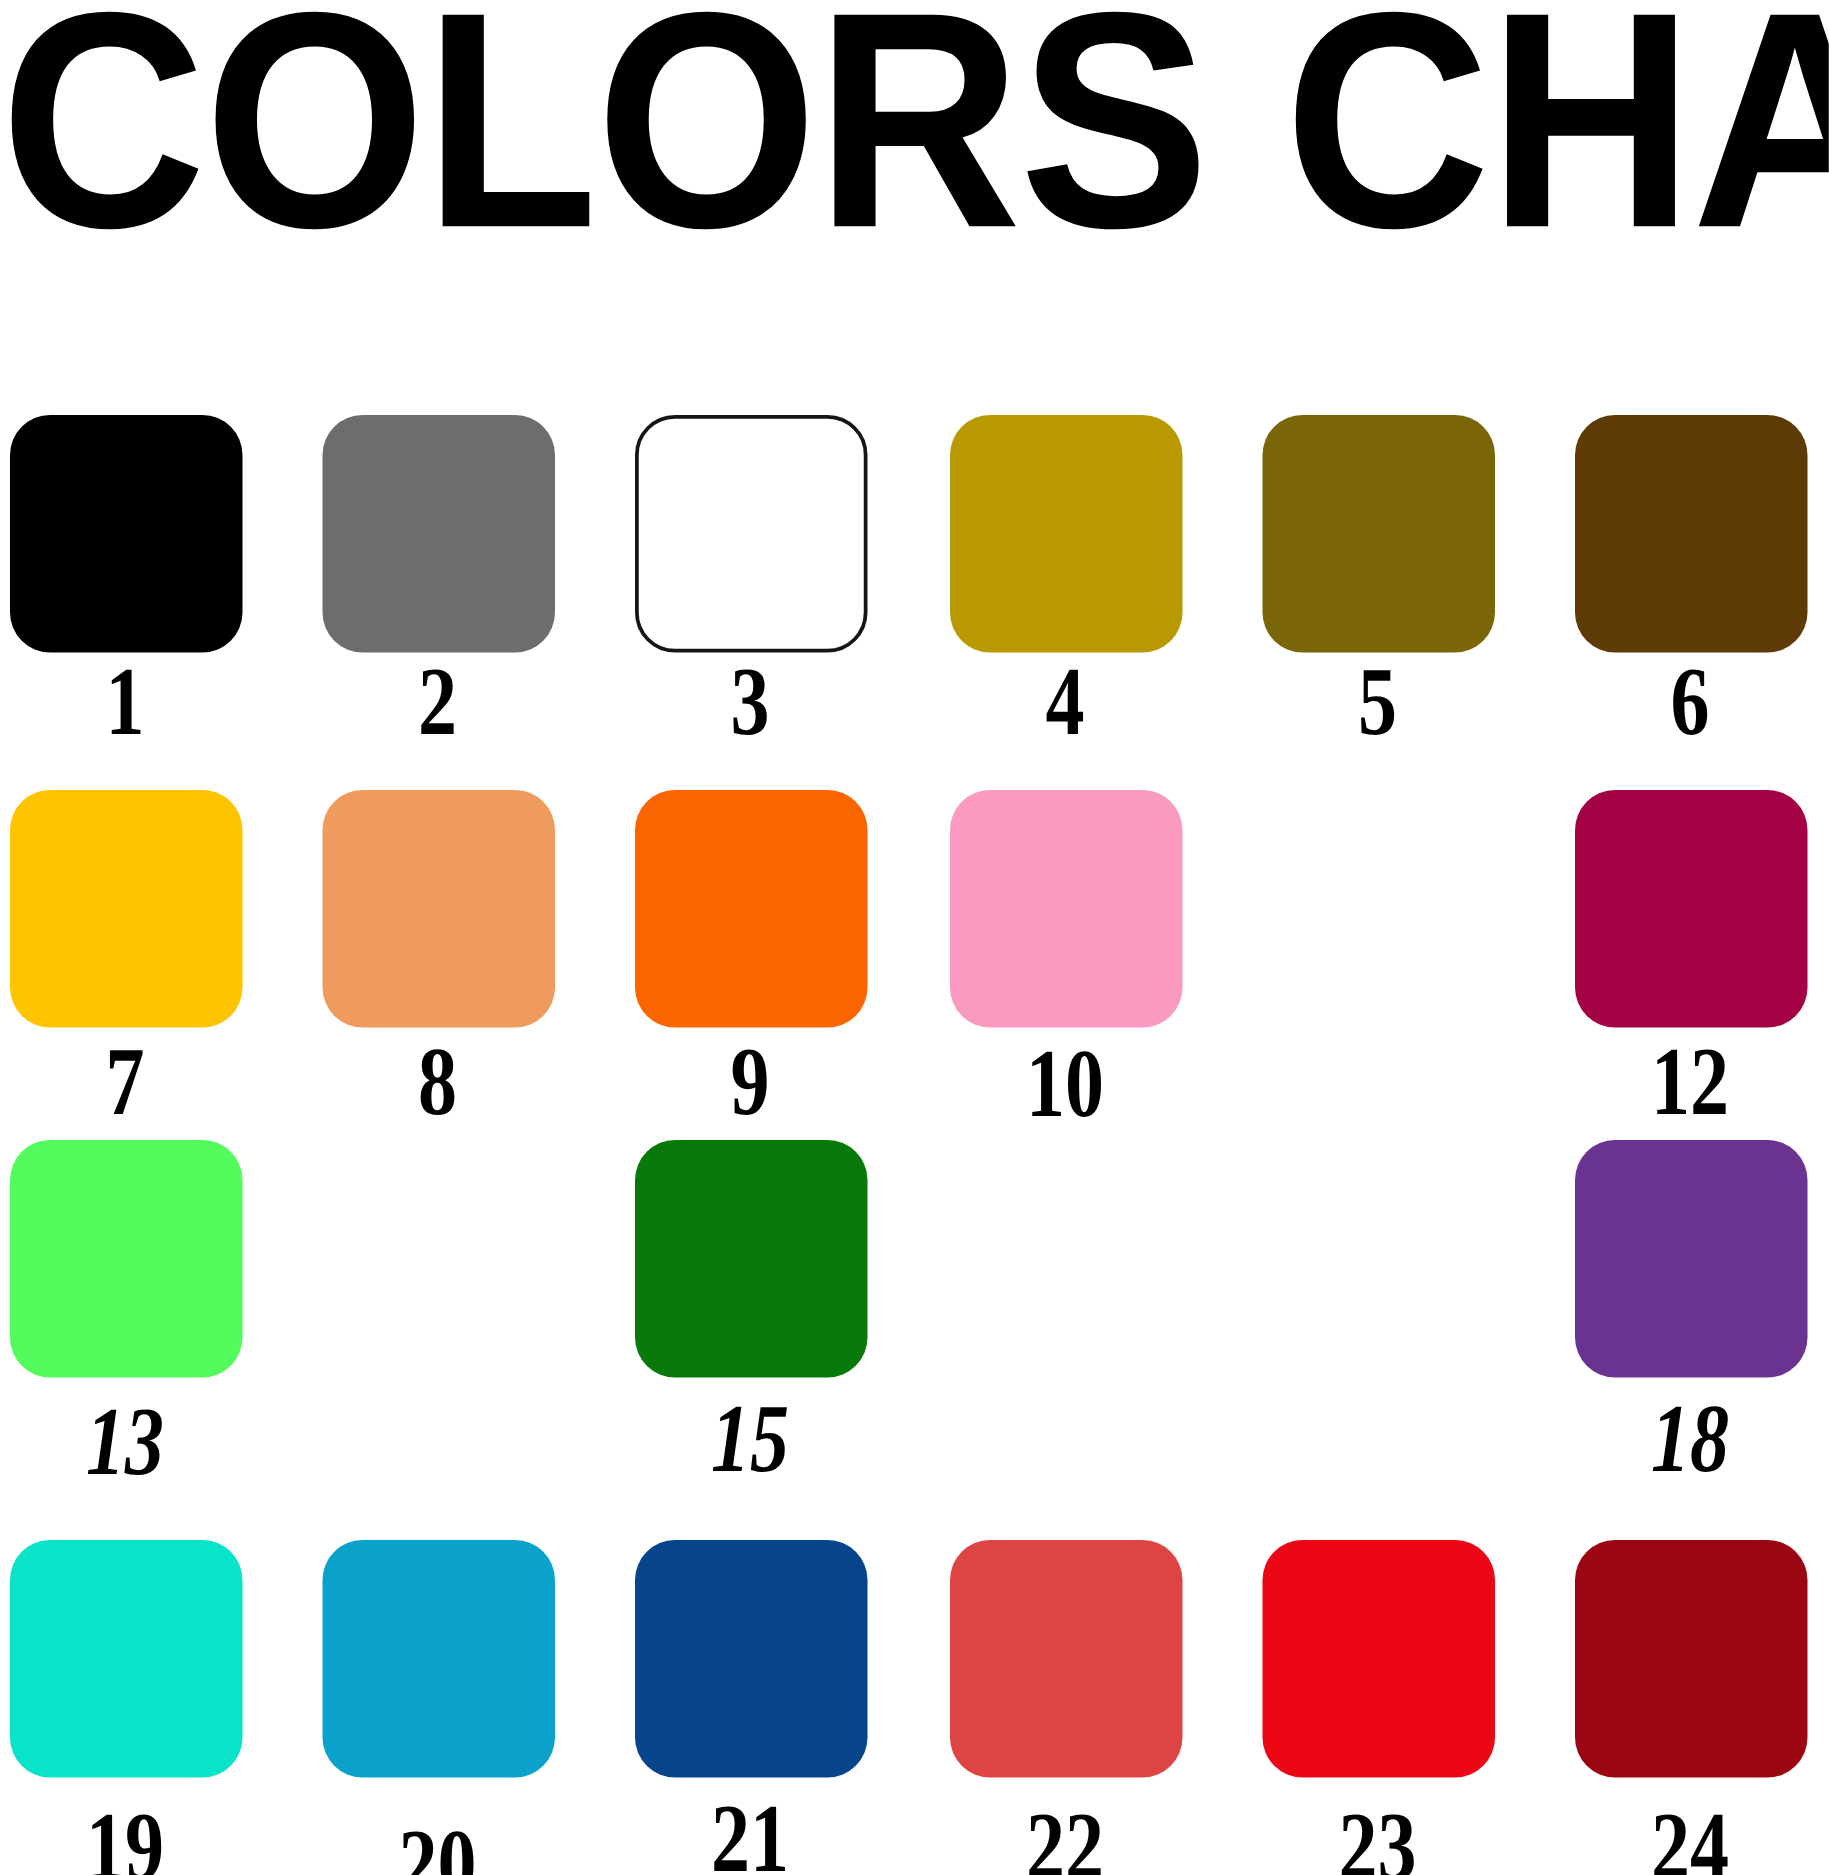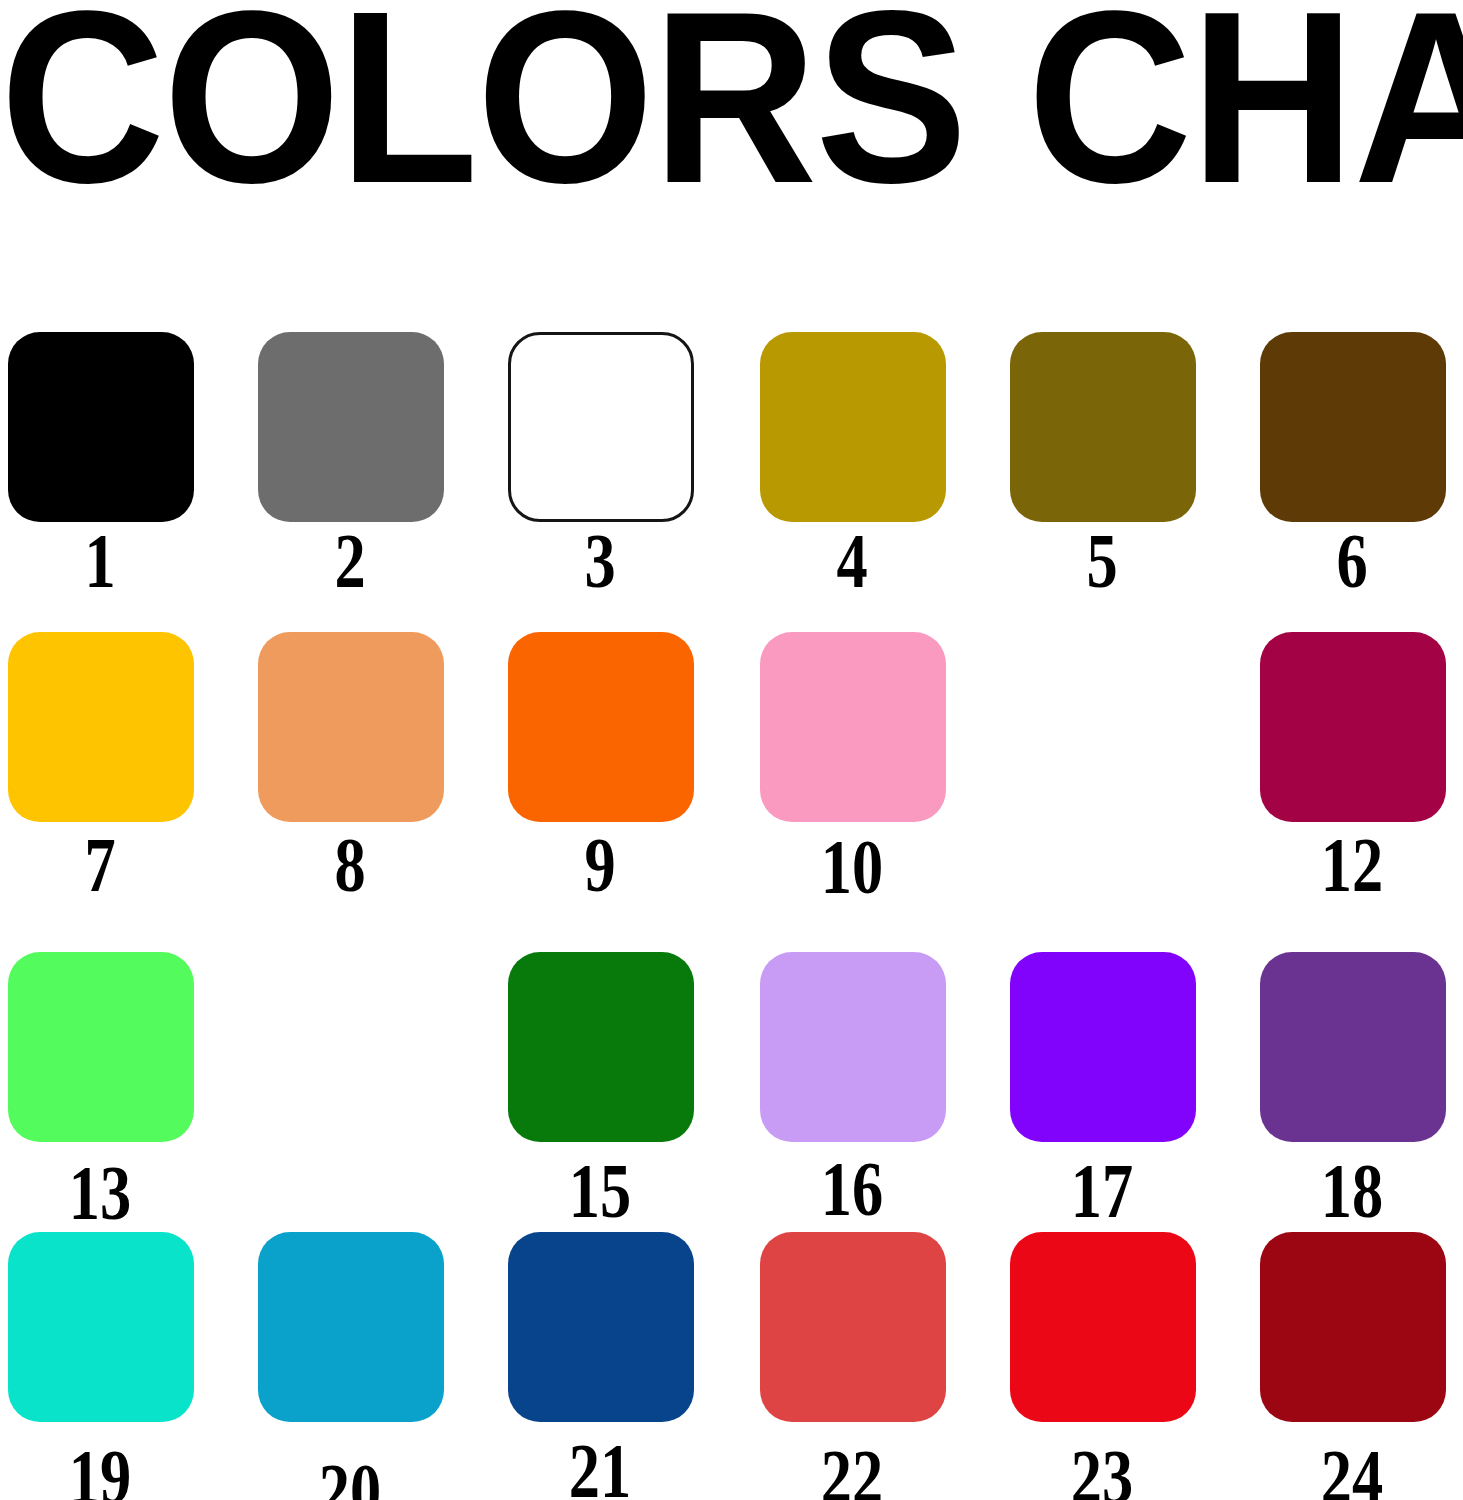--- a/index.html
+++ b/index.html
@@ -53,21 +53,21 @@
   }
 
   .swatch-row {
     position: absolute;
     left: 0;
     width: 1463px;
     height: 300px;
   }
   .swatch-row.row-0 { top: 0px; }
   .swatch-row.row-1 { top: 300px; }
-  .swatch-row.row-2 { top: 620px; }
+  .swatch-row.row-2 { top: 580px; font-style: italic; }
   .swatch-row.row-3 { top: 900px; }
 
   .swatch-cell {
     position: absolute;
     top: 0;
     width: 250px;
     height: 300px;
   }
   .swatch-cell.col-0 { left: 0px; }
   .swatch-cell.col-1 { left: 250px; }
@@ -180,28 +180,20 @@
 
     <div class="swatch-row row-2">
       <div class="swatch-cell col-0">
         <div class="swatch-chip" style="background-color: rgb(83, 251, 92);"></div>
         <div class="swatch-label">13</div>
       </div>
       <div class="swatch-cell col-2">
         <div class="swatch-chip" style="background-color: rgb(7, 122, 11);"></div>
         <div class="swatch-label">15</div>
       </div>
-      <div class="swatch-cell col-3">
-        <div class="swatch-chip" style="background-color: rgb(200, 156, 245);"></div>
-        <div class="swatch-label">16</div>
-      </div>
-      <div class="swatch-cell col-4">
-        <div class="swatch-chip" style="background-color: rgb(129, 3, 251);"></div>
-        <div class="swatch-label">17</div>
-      </div>
       <div class="swatch-cell col-5">
         <div class="swatch-chip" style="background-color: rgb(107, 51, 145);"></div>
         <div class="swatch-label">18</div>
       </div>
     </div>
 
     <div class="swatch-row row-3">
       <div class="swatch-cell col-0">
         <div class="swatch-chip" style="background-color: rgb(8, 227, 202);"></div>
         <div class="swatch-label">19</div>

